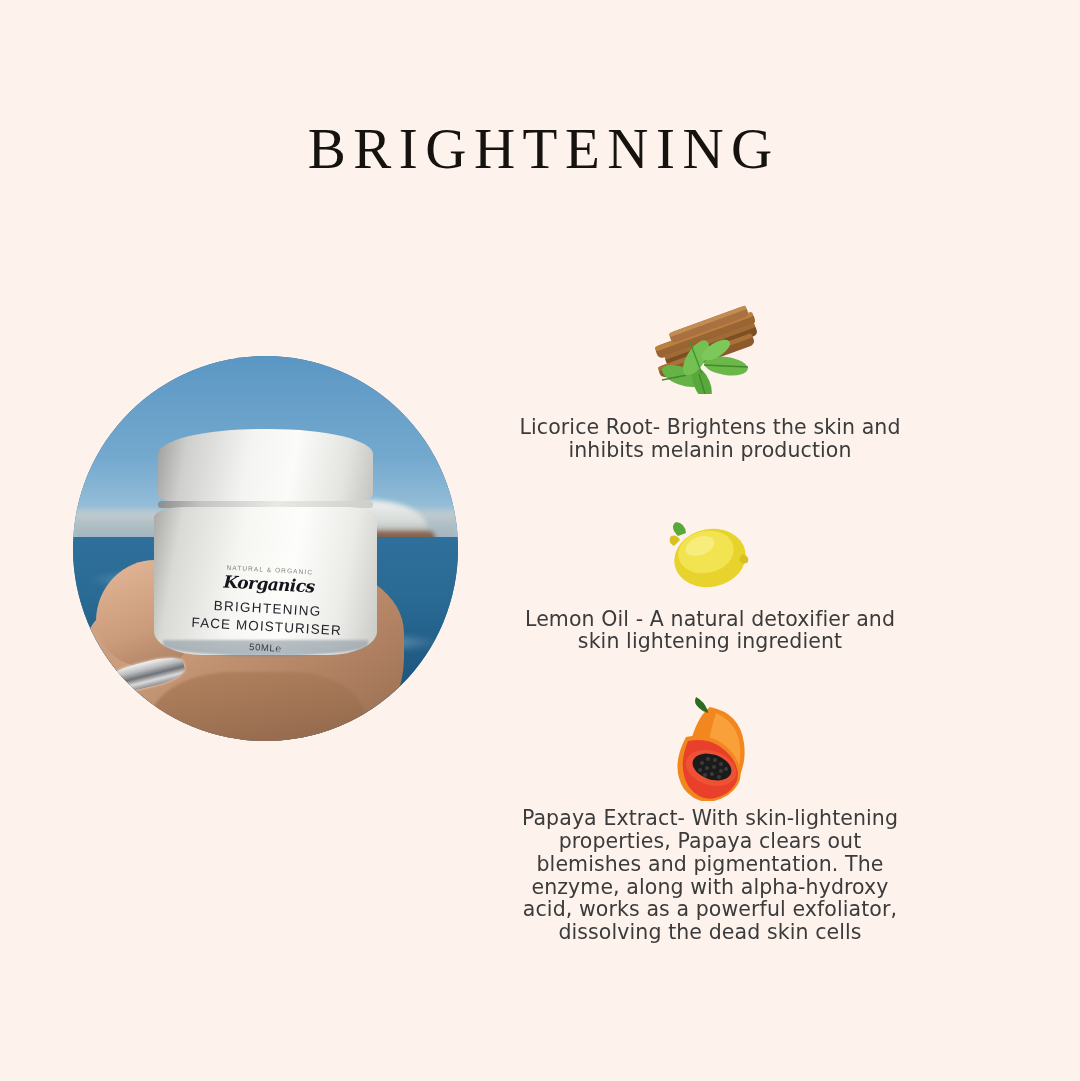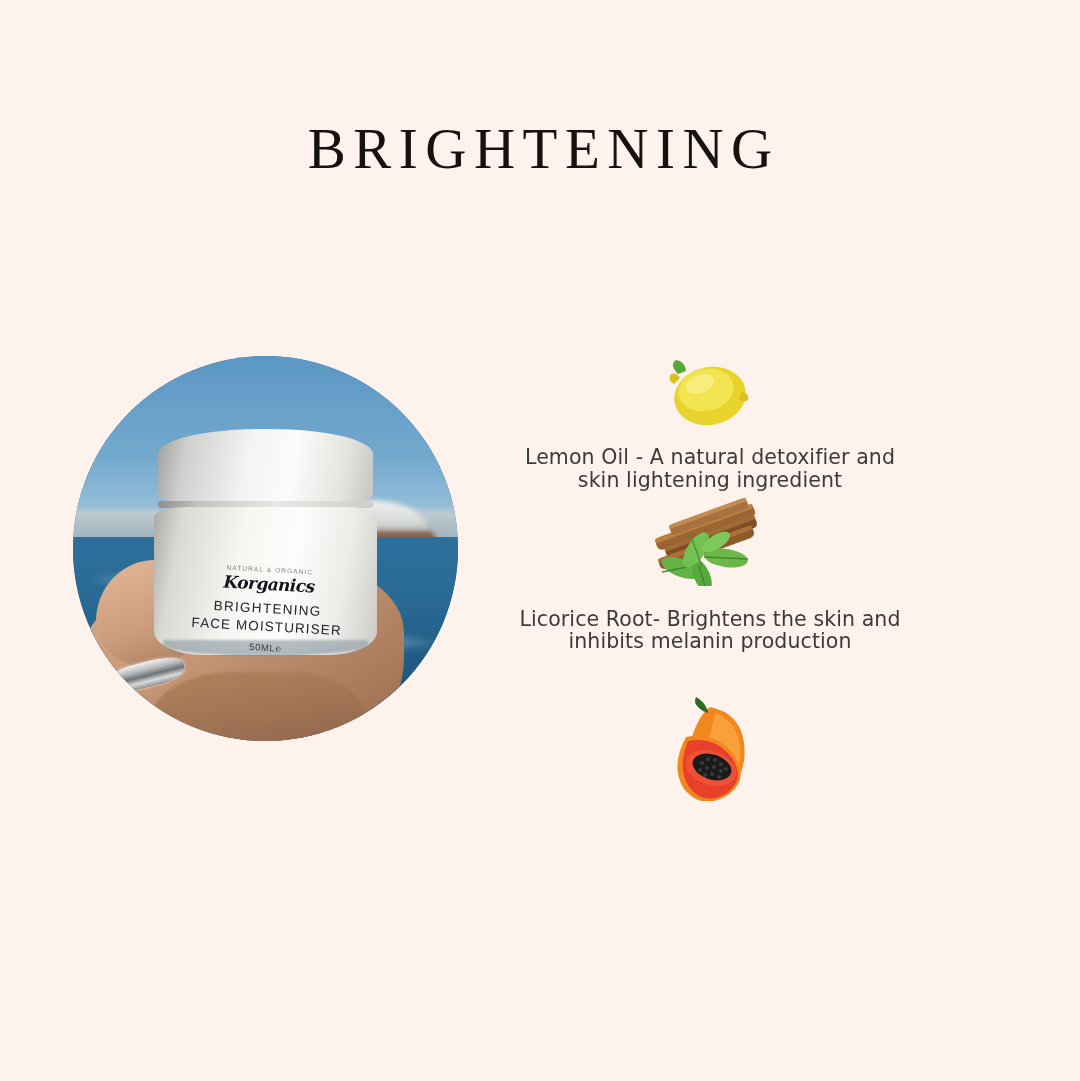--- a/index.html
+++ b/index.html
@@ -214,34 +214,20 @@
         <div class="lbl-l1">BRIGHTENING</div>
         <div class="lbl-l2">FACE MOISTURISER</div>
         <div class="lbl-size">50ML℮</div>
       </div>
     </div>
   </div>
 </div>
 
 <div class="ingredients">
 
-  <div class="ingredient" id="ing-1">
-    <div class="ing-icon">
-      <svg width="92" height="78" viewBox="0 0 92 78" aria-hidden="true">
-        <ellipse cx="46" cy="42" rx="36" ry="29" fill="#e8d32c" transform="rotate(-12 46 42)"></ellipse>
-        <ellipse cx="42" cy="36" rx="28" ry="21" fill="#f2e451" transform="rotate(-12 42 36)"></ellipse>
-        <ellipse cx="36" cy="30" rx="15" ry="9" fill="#f8f08c" opacity=".75" transform="rotate(-20 36 30)"></ellipse>
-        <path d="M78 38 q8 2 6 8 q-5 4 -9 -2z" fill="#d8c021"></path>
-        <path d="M10 30 q-7 -4 -3 -10 q6 -2 9 4z" fill="#d8c021"></path>
-        <path d="M14 20 q-9 -9 -2 -14 q9 1 10 11z" fill="#59a83a"></path>
-      </svg>
-    </div>
-    <div class="ing-text">Lemon Oil - A natural detoxifier and skin lightening ingredient</div>
-  </div>
-
   <div class="ingredient" id="ing-0">
     <div class="ing-icon">
       <svg width="132" height="92" viewBox="0 0 132 92" aria-hidden="true">
         <g transform="rotate(-20 66 46)">
           <rect x="14" y="26" width="104" height="13" rx="5" fill="#9a6434"></rect>
           <rect x="14" y="26" width="104" height="5" rx="2.5" fill="#b9803f"></rect>
           <rect x="20" y="37" width="96" height="13" rx="5" fill="#7d4f27"></rect>
           <rect x="20" y="37" width="96" height="5" rx="2.5" fill="#a06b35"></rect>
           <rect x="10" y="46" width="100" height="12" rx="5" fill="#8d5a2c"></rect>
           <rect x="10" y="46" width="100" height="4.5" rx="2.2" fill="#ab7238"></rect>
@@ -256,20 +242,34 @@
           <path d="M55 72 L61 92" stroke="#3e8a2c" stroke-width="1.4" fill="none"></path>
           <ellipse cx="52" cy="56" rx="20" ry="9" fill="#75c052" transform="rotate(-58 52 56)"></ellipse>
           <path d="M46 40 L58 72" stroke="#44932f" stroke-width="1.4" fill="none"></path>
           <ellipse cx="82" cy="64" rx="22" ry="9" fill="#6bb849" transform="rotate(8 82 64)"></ellipse>
           <path d="M60 63 L104 65" stroke="#3e8a2c" stroke-width="1.4" fill="none"></path>
           <ellipse cx="72" cy="48" rx="16" ry="7" fill="#7cc85a" transform="rotate(-32 72 48)"></ellipse>
         </g>
       </svg>
     </div>
     <div class="ing-text">Licorice Root- Brightens the skin and inhibits melanin production</div>
+  </div>
+
+  <div class="ingredient" id="ing-1">
+    <div class="ing-icon">
+      <svg width="92" height="78" viewBox="0 0 92 78" aria-hidden="true">
+        <ellipse cx="46" cy="42" rx="36" ry="29" fill="#e8d32c" transform="rotate(-12 46 42)"></ellipse>
+        <ellipse cx="42" cy="36" rx="28" ry="21" fill="#f2e451" transform="rotate(-12 42 36)"></ellipse>
+        <ellipse cx="36" cy="30" rx="15" ry="9" fill="#f8f08c" opacity=".75" transform="rotate(-20 36 30)"></ellipse>
+        <path d="M78 38 q8 2 6 8 q-5 4 -9 -2z" fill="#d8c021"></path>
+        <path d="M10 30 q-7 -4 -3 -10 q6 -2 9 4z" fill="#d8c021"></path>
+        <path d="M14 20 q-9 -9 -2 -14 q9 1 10 11z" fill="#59a83a"></path>
+      </svg>
+    </div>
+    <div class="ing-text">Lemon Oil - A natural detoxifier and skin lightening ingredient</div>
   </div>
 
   <div class="ingredient" id="ing-2">
     <div class="ing-icon">
       <svg width="120" height="104" viewBox="0 0 120 104" aria-hidden="true">
 
         <path d="M60 10 q30 6 34 36 q4 32 -18 48 q-22 14 -34 -8 q-10 -22 0 -46 q7 -22 18 -30z" fill="#f2871f"></path>
         <path d="M66 16 q22 10 24 34 q2 28 -14 40 q-12 8 -18 -4 q-6 -20 1 -42 q4 -20 7 -28z" fill="#f9a03a"></path>
         <path d="M58 14 q-4 -10 -12 -14 q-3 6 3 11 q4 4 9 5z" fill="#2e6b22"></path>
 
@@ -286,15 +286,16 @@
             <circle cx="57" cy="71" r="2.1"></circle>
           <circle cx="64" cy="70" r="2.1"></circle>
             <circle cx="71" cy="74" r="2.1"></circle>
           <circle cx="55" cy="78" r="2.1"></circle>
             <circle cx="62" cy="77" r="2.1"></circle>
           <circle cx="69" cy="80" r="2.1"></circle>
             <circle cx="76" cy="72" r="2"></circle>
         </g>
       </svg>
     </div>
+    <div class="ing-text">Papaya Extract- With skin-lightening properties, Papaya clears out blemishes and pigmentation. The enzyme, along with alpha-hydroxy acid, works as a powerful exfoliator, dissolving the dead skin cells</div>
   </div>
 
 </div>
 
 </body></html>

